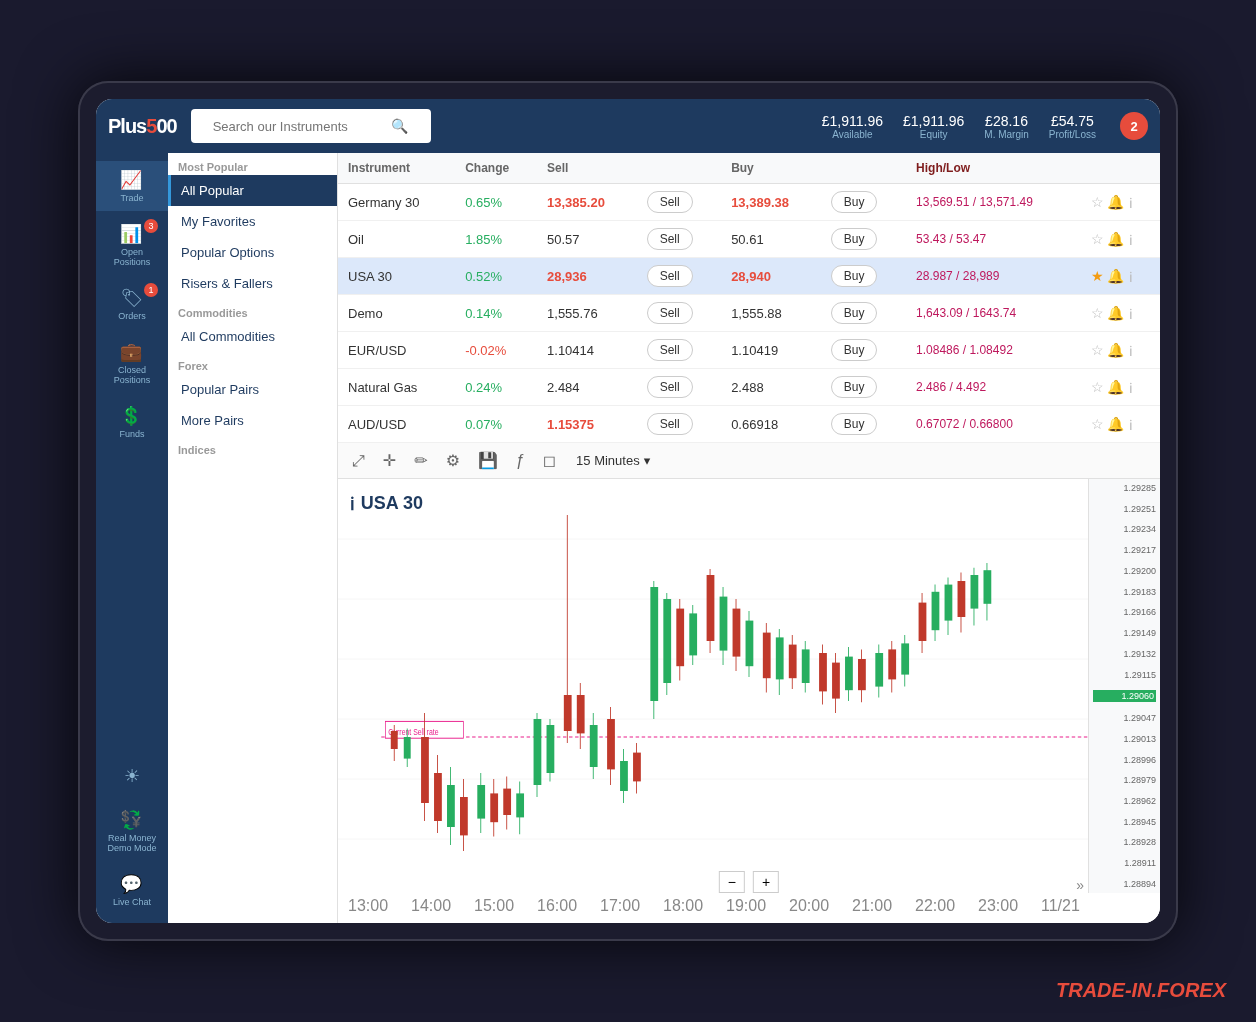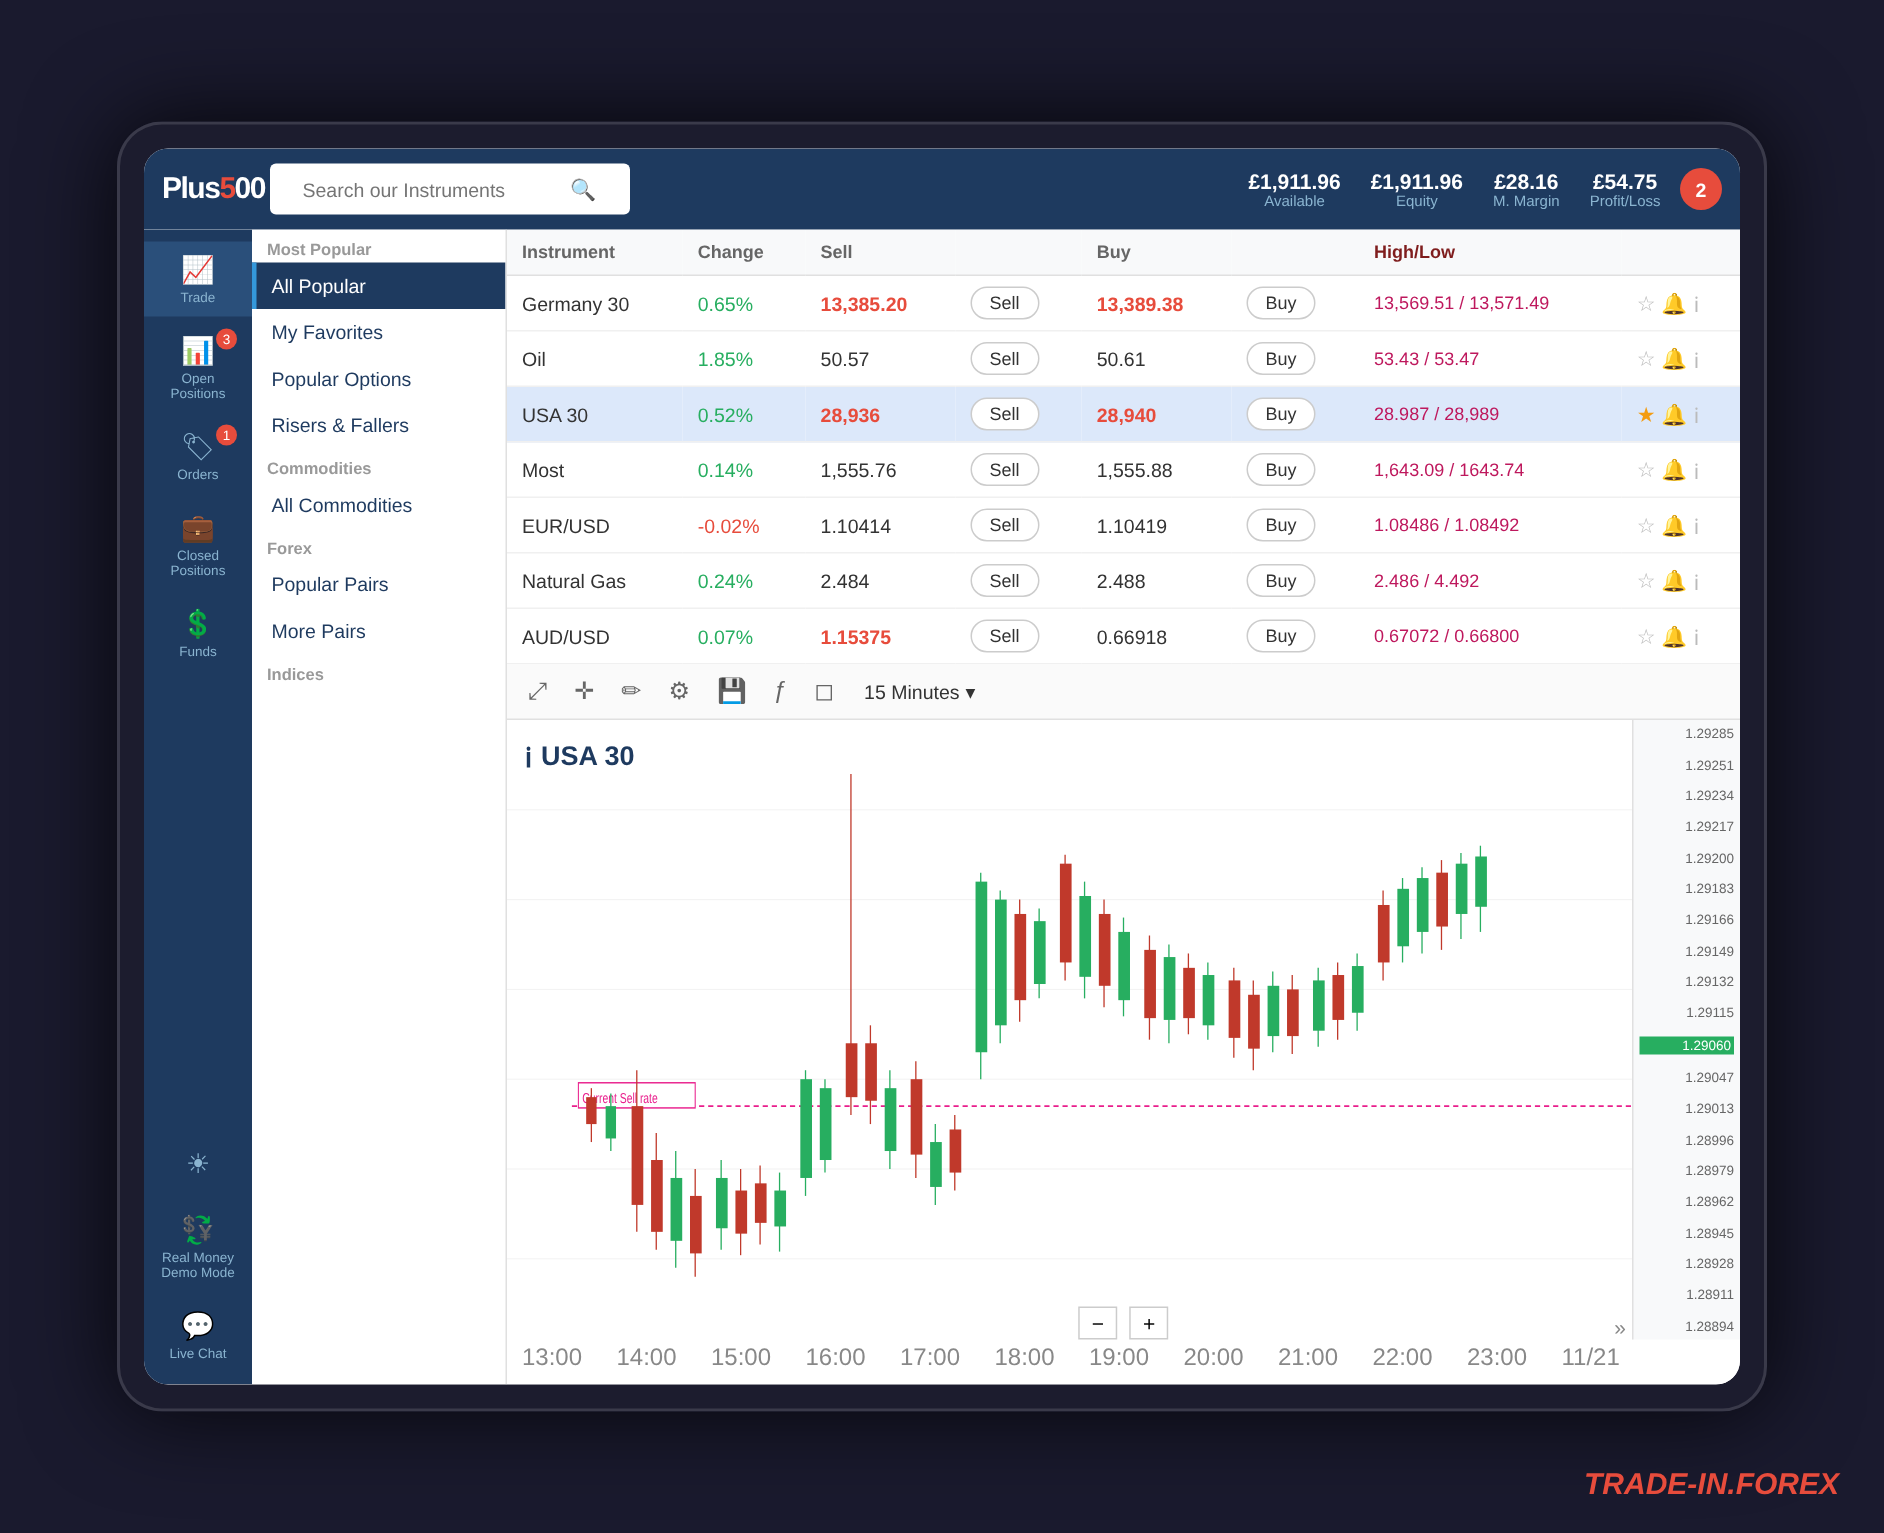--- a/index.html
+++ b/index.html
@@ -32,21 +32,21 @@
       flex-direction: column;
     }
 
     
     .top-header {
       background: #1e3a5f;
       display: flex;
       align-items: center;
       padding: 0 12px;
       height: 54px;
-      gap: 3px;
+      gap: 14px;
       flex-shrink: 0;
     }
 
     .logo {
       display: flex;
       align-items: center;
       gap: 6px;
     }
 
     .logo-text {
@@ -92,21 +92,21 @@
       margin-left: auto;
     }
 
     .stat-item {
       text-align: center;
     }
 
     .stat-value {
       color: #fff;
       font-size: 14px;
-      font-weight: bold;
+      font-weight: normal;
     }
 
     .stat-label {
       color: #8ab4d0;
       font-size: 10px;
     }
 
     .notification-badge {
       background: #e74c3c;
       color: #fff;
@@ -582,21 +582,21 @@
                   <td>
                     <div class="icon-group">
                       <span class="star-filled">★</span>
                       <span>🔔</span>
                       <span>ℹ</span>
                     </div>
                   </td>
                 </tr>
 
                 <tr>
-                  <td>Most</td>
+                  <td>Demo</td>
                   <td class="change-positive">0.14%</td>
                   <td>1,555.76</td>
                   <td><button class="trade-btn">Sell</button></td>
                   <td>1,555.88</td>
                   <td><button class="buy-btn">Buy</button></td>
                   <td class="high-low">1,643.09 / 1643.74</td>
                   <td>
                     <div class="icon-group">
                       <span>☆</span>
                       <span>🔔</span>

